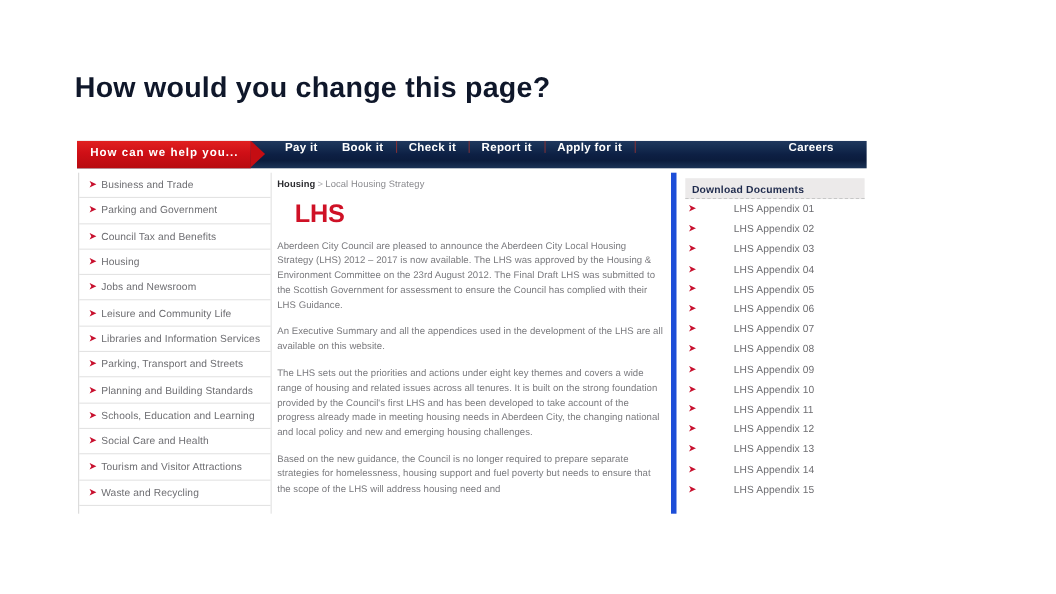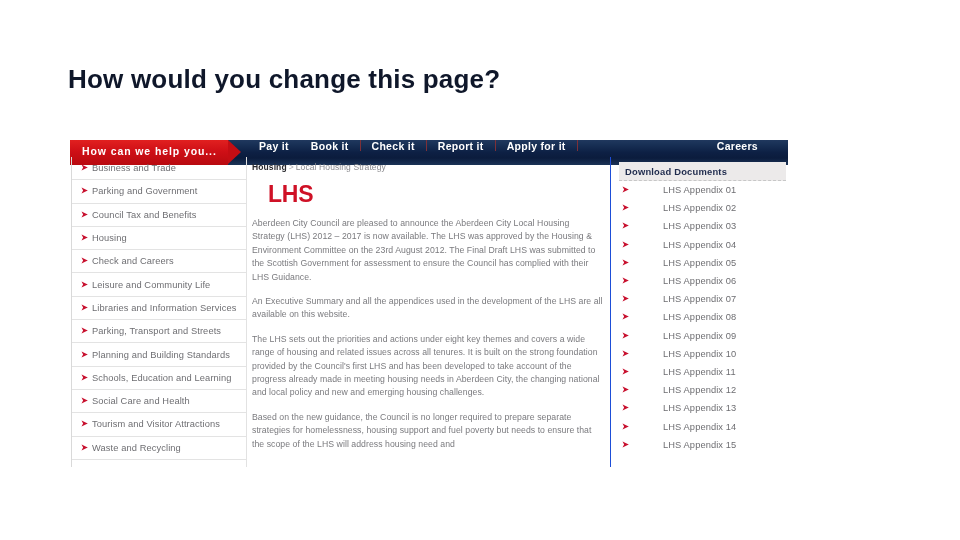--- a/index.html
+++ b/index.html
@@ -40,21 +40,20 @@
 
   
   .topbar {
     position: absolute;
     left: 0;
     top: 0;
     width: 718px;
     height: 25px;
     background: linear-gradient(to bottom,
         #20385e 0%, #183055 18%, #0d2044 50%, #0b1c3d 72%, #1b3356 100%);
-    margin-top: 12px;
   }
   .help-tab {
     position: absolute;
     left: 0;
     top: 0;
     width: 158px;
     height: 25px;
     background: linear-gradient(to bottom,
         #e12020 0%, #cf0f16 45%, #b80a10 100%);
   }
@@ -181,21 +180,21 @@
     letter-spacing: 0.05px;
   }
 
   
   .rightcol {
     position: absolute;
     left: 540px;
     top: 4px;
     width: 176px;
     height: 310px;
-    border-left: 1px solid #1d4ed8;
+    border-left: 5px solid #1d4ed8;
     box-sizing: border-box;
     padding-left: 8px;
   }
   .dl-header {
     margin: 5px 0 0 0;
     background: #eceaea;
     border-bottom: 1px dashed #c7c7c7;
     height: 19px;
     display: flex;
     align-items: center;
@@ -267,21 +266,21 @@
       <div class="leftnav-item">
         <span class="chev">➤</span>
         <span class="lbl">Council Tax and Benefits</span>
       </div>
       <div class="leftnav-item">
         <span class="chev">➤</span>
         <span class="lbl">Housing</span>
       </div>
       <div class="leftnav-item">
         <span class="chev">➤</span>
-        <span class="lbl">Check and Careers</span>
+        <span class="lbl">Jobs and Newsroom</span>
       </div>
       <div class="leftnav-item">
         <span class="chev">➤</span>
         <span class="lbl">Leisure and Community Life</span>
       </div>
       <div class="leftnav-item">
         <span class="chev">➤</span>
         <span class="lbl">Libraries and Information Services</span>
       </div>
       <div class="leftnav-item">

